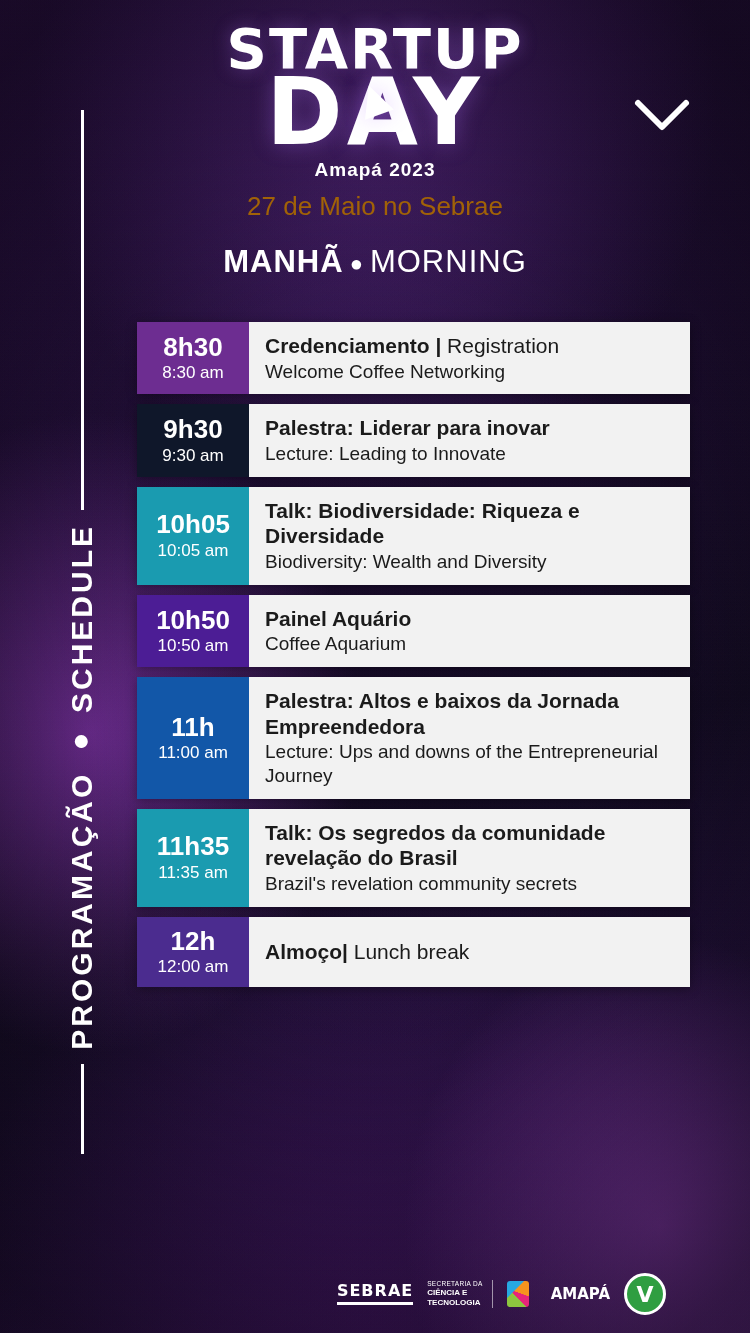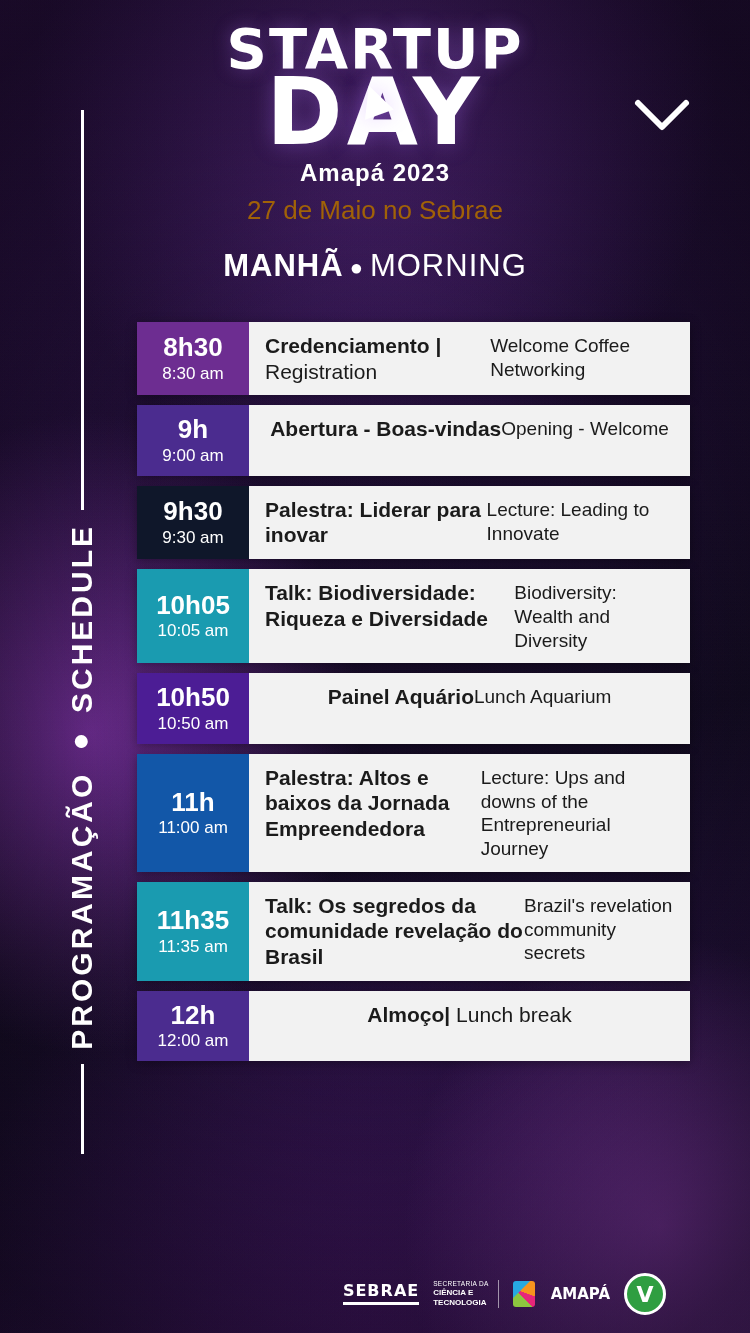--- a/index.html
+++ b/index.html
@@ -59,21 +59,21 @@
   .rocket {
     position: absolute;
     left: 50%;
     transform: translateX(-50%) rotate(-20deg);
     top: 6px;
     font-size: 40px;
     color: #ffffff;
   }
   .logo .sub {
     display: block;
-    font-size: 24px;
+    font-size: 19px;
     font-weight: bold;
     letter-spacing: 1px;
     margin-top: 8px;
     color: #ffffff;
   }
   .dateline {
     margin-top: 12px;
     font-size: 26px;
     color: #a16207;
     font-weight: 400;
@@ -150,21 +150,21 @@
     padding: 10px 19px;
   }
   .time .t1 { font-size: 26px; font-weight: bold; line-height: 1.1; }
   .time .t2 { font-size: 17px; font-weight: 400; margin-top: 2px; }
   .info {
     flex: 1;
     background: #f2f2f2;
     color: #1b1b1b;
     padding: 11px 16px;
     display: flex;
-    flex-direction: row;
+    flex-direction: column;
     justify-content: center;
   }
   .info .pt { font-size: 21px; font-weight: bold; line-height: 1.22; }
   .info .pt .plain { font-weight: 400; }
   .info .en2 { font-size: 19px; font-weight: 400; line-height: 1.25; margin-top: 1px; }
 
   
   .footer {
     position: absolute;
     left: 0; bottom: 18px; width: 684px;
@@ -188,21 +188,21 @@
     color: #ffffff;
     font-size: 8px;
     line-height: 1.25;
     text-align: left;
     font-weight: bold;
     border-right: 1px solid rgba(255,255,255,0.55);
     padding-right: 9px;
   }
   .sect .s0 { font-size: 6.5px; font-weight: 400; display: block; letter-spacing: .3px; }
   .amapa {
-    display: flex; align-items: center; gap: 16px;
+    display: flex; align-items: center; gap: 22px;
     color: #ffffff; font-weight: bold; font-size: 15px;
     font-family: "DejaVu Sans", sans-serif;
   }
   .amapa .mark {
     width: 22px; height: 26px;
     background:
       linear-gradient(135deg, #27a9e1 0%, #27a9e1 35%, transparent 36%),
       linear-gradient(45deg, #8dc63f 0%, #8dc63f 40%, transparent 41%),
       linear-gradient(200deg, #f7941e 0%, #f7941e 45%, transparent 46%),
       #e6267a;
@@ -256,30 +256,20 @@
       <div class="time" style="background: rgb(109, 45, 145);">
         <span class="t1">8h30</span>
         <span class="t2">8:30 am</span>
       </div>
       <div class="info">
         <div class="pt"><span>Credenciamento |</span><span class="plain"> Registration</span></div>
         <div class="en2">Welcome Coffee Networking</div>
       </div>
     </div>
     <div class="row">
-      <div class="time" style="background: rgb(75, 44, 143);">
-        <span class="t1">9h</span>
-        <span class="t2">9:00 am</span>
-      </div>
-      <div class="info">
-        <div class="pt"><span>Abertura - Boas-vindas</span><span class="plain"></span></div>
-        <div class="en2">Opening - Welcome</div>
-      </div>
-    </div>
-    <div class="row">
       <div class="time" style="background: #0f172a;">
         <span class="t1">9h30</span>
         <span class="t2">9:30 am</span>
       </div>
       <div class="info">
         <div class="pt"><span>Palestra: Liderar para inovar</span><span class="plain"></span></div>
         <div class="en2">Lecture: Leading to Innovate</div>
       </div>
     </div>
     <div class="row">
@@ -292,21 +282,21 @@
         <div class="en2">Biodiversity: Wealth and Diversity</div>
       </div>
     </div>
     <div class="row">
       <div class="time" style="background: #4c1d95;">
         <span class="t1">10h50</span>
         <span class="t2">10:50 am</span>
       </div>
       <div class="info">
         <div class="pt"><span>Painel Aquário</span><span class="plain"></span></div>
-        <div class="en2">Lunch Aquarium</div>
+        <div class="en2">Coffee Aquarium</div>
       </div>
     </div>
     <div class="row">
       <div class="time" style="background: rgb(18, 87, 168);">
         <span class="t1">11h</span>
         <span class="t2">11:00 am</span>
       </div>
       <div class="info">
         <div class="pt"><span>Palestra: Altos e baixos da Jornada Empreendedora</span><span class="plain"></span></div>
         <div class="en2">Lecture: Ups and downs of the Entrepreneurial Journey</div>

